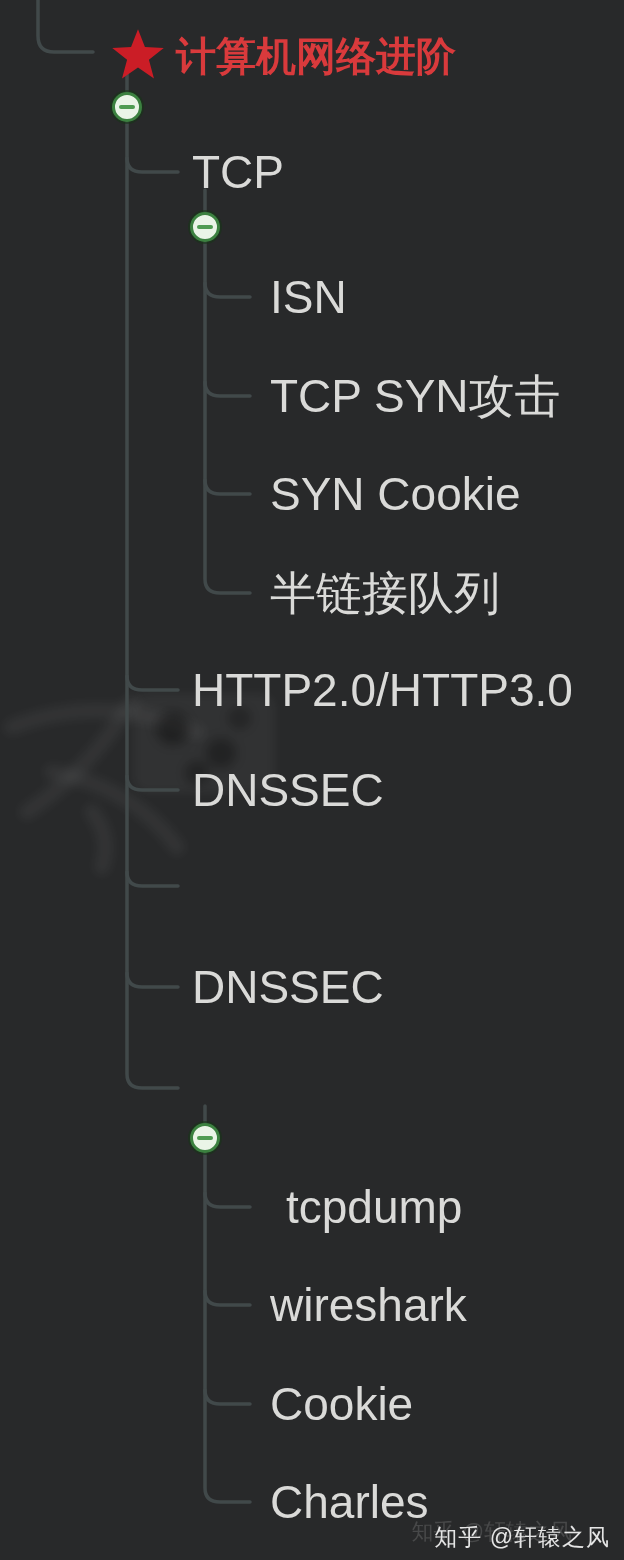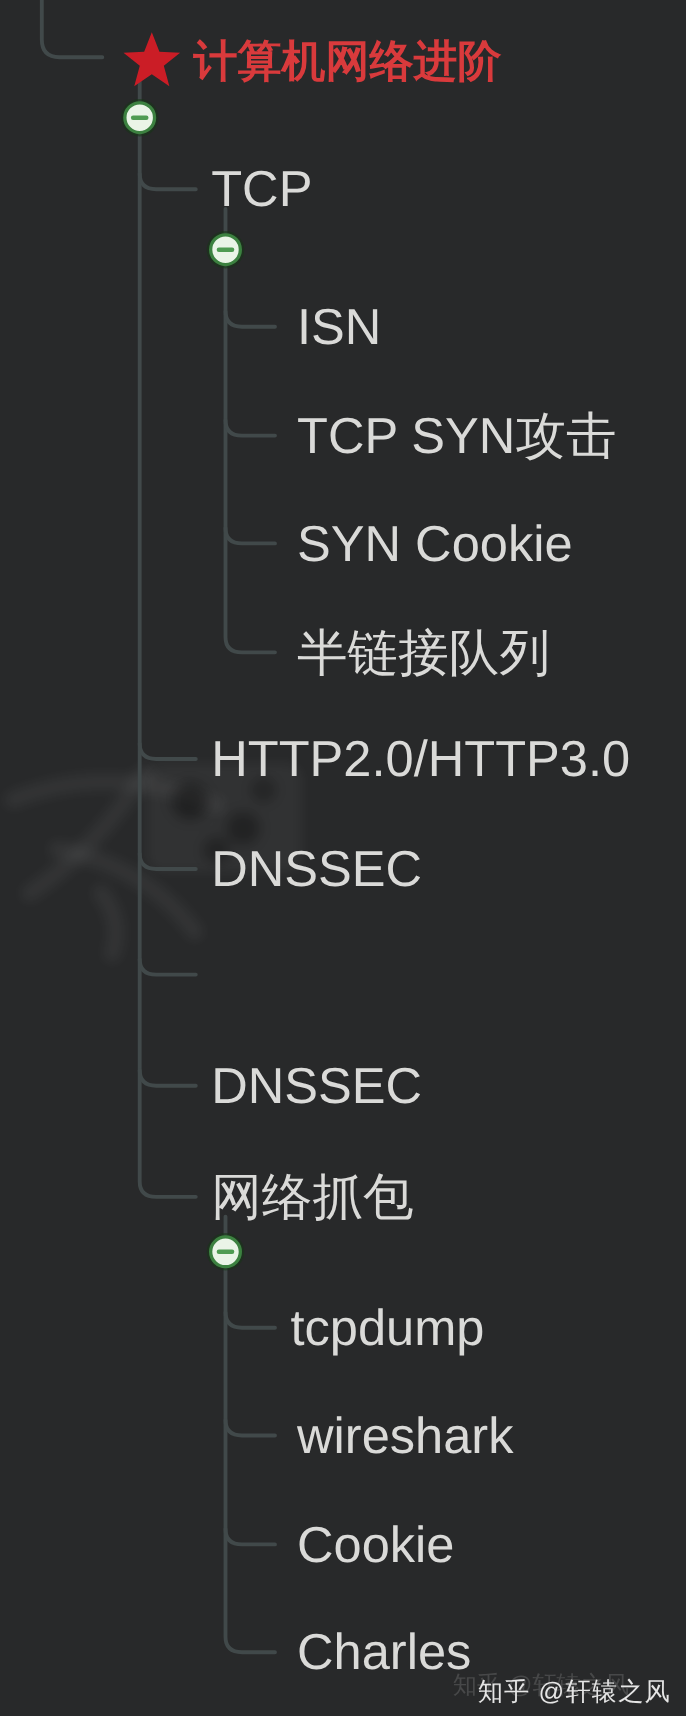--- a/index.html
+++ b/index.html
@@ -169,28 +169,27 @@
     <span class="minus"></span>
   </div>
   <div class="collapse" style="left:190px; top:1123px;">
     <span class="minus"></span>
   </div>
 
   <div class="node" style="left:192px; top:172px;">TCP</div>
   <div class="node" style="left:192px; top:690px;">HTTP2.0/HTTP3.0</div>
   <div class="node" style="left:192px; top:790px;">DNSSEC</div>
   <div class="node" style="left:192px; top:987px;">DNSSEC</div>
-  <div class="node" style="left:192px; top:1088px;">网络抓包</div>
 
   <div class="node" style="left:270px; top:297px;">ISN</div>
   <div class="node" style="left:270px; top:494px;">SYN Cookie</div>
   <div class="node" style="left:270px; top:396px;">TCP SYN攻击</div>
   <div class="node" style="left:270px; top:593px;">半链接队列</div>
 
-  <div class="node" style="left:264px; top:1207px;text-align:right;">tcpdump</div>
+  <div class="node" style="left:286px; top:1207px;text-align:right;">tcpdump</div>
   <div class="node" style="left:270px; top:1305px;">wireshark</div>
   <div class="node" style="left:270px; top:1404px;">Cookie</div>
   <div class="node" style="left:270px; top:1502px;">Charles</div>
 
   <div class="watermark-ghost">知乎 @轩辕之风</div>
   <div class="watermark">知乎 @轩辕之风</div>
 
 </div>
 
 </body></html>

